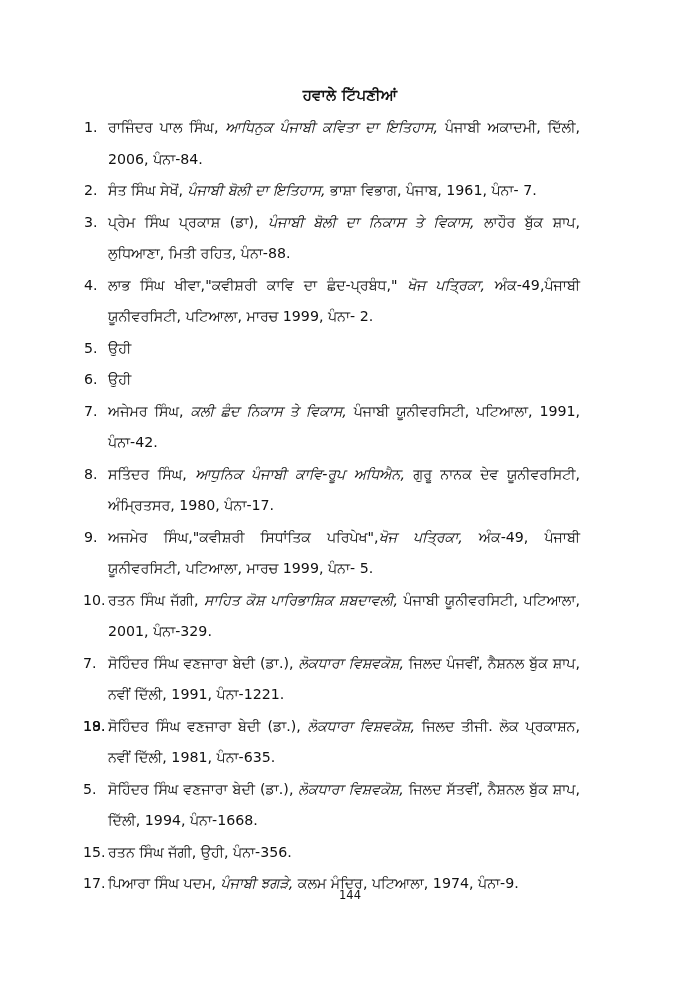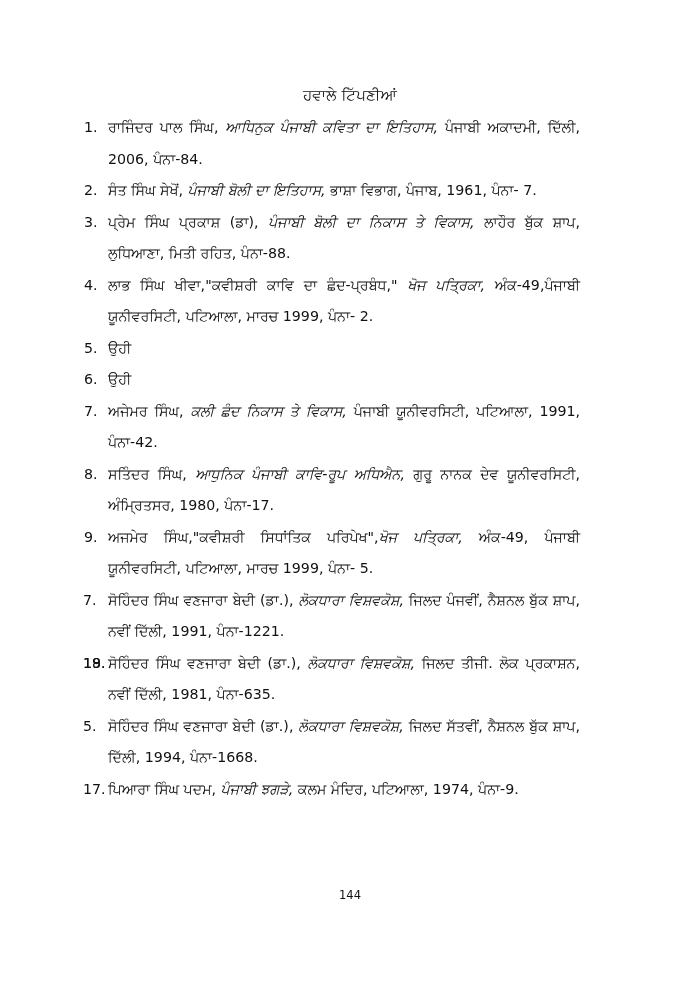--- a/index.html
+++ b/index.html
@@ -20,21 +20,21 @@
     left: 0; top: 0;
     width: 700px; height: 991px;
   }
   .title {
     position: absolute;
     top: 86px;
     left: 0;
     width: 700px;
     text-align: center;
     font-size: 15px;
-    font-weight: normal;
+    font-weight: bold;
     letter-spacing: 0.2px;
   }
   .notes {
     position: absolute;
     top: 112px;
     left: 84px;
     width: 496px;
     margin: 0;
     padding: 0;
     list-style: none;
@@ -72,21 +72,23 @@
   <ol class="notes">
     <li class="note"><span class="num">1.</span><span>ਰਾਜਿੰਦਰ ਪਾਲ ਸਿੰਘ, </span><i>ਆਧਿਨੁਕ ਪੰਜਾਬੀ ਕਵਿਤਾ ਦਾ ਇਤਿਹਾਸ,</i><span> ਪੰਜਾਬੀ ਅਕਾਦਮੀ, ਦਿੱਲੀ, 2006, ਪੰਨਾ-84.</span></li>
     <li class="note"><span class="num">2.</span><span>ਸੰਤ ਸਿੰਘ ਸੇਖੋਂ, </span><i>ਪੰਜਾਬੀ ਬੋਲੀ ਦਾ ਇਤਿਹਾਸ,</i><span> ਭਾਸ਼ਾ ਵਿਭਾਗ, ਪੰਜਾਬ, 1961, ਪੰਨਾ- 7.</span></li>
     <li class="note"><span class="num">3.</span><span>ਪ੍ਰੇਮ ਸਿੰਘ ਪ੍ਰਕਾਸ਼ (ਡਾ), </span><i>ਪੰਜਾਬੀ ਬੋਲੀ ਦਾ ਨਿਕਾਸ ਤੇ ਵਿਕਾਸ,</i><span> ਲਾਹੌਰ ਬੁੱਕ ਸ਼ਾਪ, ਲੁਧਿਆਣਾ, ਮਿਤੀ ਰਹਿਤ, ਪੰਨਾ-88.</span></li>
     <li class="note"><span class="num">4.</span><span>ਲਾਭ ਸਿੰਘ ਖੀਵਾ,"ਕਵੀਸ਼ਰੀ ਕਾਵਿ ਦਾ ਛੰਦ-ਪ੍ਰਬੰਧ," </span><i>ਖੋਜ ਪਤ੍ਰਿਕਾ,</i><span> ਅੰਕ-49,ਪੰਜਾਬੀ ਯੂਨੀਵਰਸਿਟੀ, ਪਟਿਆਲਾ, ਮਾਰਚ 1999, ਪੰਨਾ- 2.</span></li>
     <li class="note"><span class="num">5.</span><span>ਉਹੀ</span><i></i><span></span></li>
     <li class="note"><span class="num">6.</span><span>ਉਹੀ</span><i></i><span></span></li>
     <li class="note"><span class="num">7.</span><span>ਅਜੇਮਰ ਸਿੰਘ, </span><i>ਕਲੀ ਛੰਦ ਨਿਕਾਸ ਤੇ ਵਿਕਾਸ,</i><span> ਪੰਜਾਬੀ ਯੂਨੀਵਰਸਿਟੀ, ਪਟਿਆਲਾ, 1991, ਪੰਨਾ-42.</span></li>
     <li class="note"><span class="num">8.</span><span>ਸਤਿੰਦਰ ਸਿੰਘ, </span><i>ਆਧੁਨਿਕ ਪੰਜਾਬੀ ਕਾਵਿ-ਰੂਪ ਅਧਿਐਨ,</i><span> ਗੁਰੂ ਨਾਨਕ ਦੇਵ ਯੂਨੀਵਰਸਿਟੀ, ਅੰਮ੍ਰਿਤਸਰ, 1980, ਪੰਨਾ-17.</span></li>
     <li class="note"><span class="num">9.</span><span>ਅਜਮੇਰ ਸਿੰਘ,"ਕਵੀਸ਼ਰੀ ਸਿਧਾਂਤਿਕ ਪਰਿਪੇਖ",</span><i>ਖੋਜ ਪਤ੍ਰਿਕਾ,</i><span> ਅੰਕ-49, ਪੰਜਾਬੀ ਯੂਨੀਵਰਸਿਟੀ, ਪਟਿਆਲਾ, ਮਾਰਚ 1999, ਪੰਨਾ- 5.</span></li>
+    <li class="note wide-num"><span class="num">10.</span><span>ਰਤਨ ਸਿੰਘ ਜੱਗੀ, </span><i>ਸਾਹਿਤ ਕੋਸ਼ ਪਾਰਿਭਾਸ਼ਿਕ ਸ਼ਬਦਾਵਲੀ,</i><span> ਪੰਜਾਬੀ ਯੂਨੀਵਰਸਿਟੀ, ਪਟਿਆਲਾ, 2001, ਪੰਨਾ-329.</span></li>
     <li class="note wide-num"><span class="num">7.</span><span>ਸੋਹਿੰਦਰ ਸਿੰਘ ਵਣਜਾਰਾ ਬੇਦੀ (ਡਾ.), </span><i>ਲੋਕਧਾਰਾ ਵਿਸ਼ਵਕੋਸ਼,</i><span> ਜਿਲਦ ਪੰਜਵੀਂ, ਨੈਸ਼ਨਲ ਬੁੱਕ ਸ਼ਾਪ, ਨਵੀਂ ਦਿੱਲੀ, 1991, ਪੰਨਾ-1221.</span></li>
     <li class="note wide-num"><span class="num">18.</span><i></i><span></span></li>
     <li class="note wide-num"><span class="num">19.</span><span>ਸੋਹਿੰਦਰ ਸਿੰਘ ਵਣਜਾਰਾ ਬੇਦੀ (ਡਾ.), </span><i>ਲੋਕਧਾਰਾ ਵਿਸ਼ਵਕੋਸ਼,</i><span> ਜਿਲਦ ਤੀਜੀ. ਲੋਕ ਪ੍ਰਕਾਸ਼ਨ, ਨਵੀਂ ਦਿੱਲੀ, 1981, ਪੰਨਾ-635.</span></li>
     <li class="note wide-num"><span class="num">5.</span><span>ਸੋਹਿੰਦਰ ਸਿੰਘ ਵਣਜਾਰਾ ਬੇਦੀ (ਡਾ.), </span><i>ਲੋਕਧਾਰਾ ਵਿਸ਼ਵਕੋਸ਼,</i><span> ਜਿਲਦ ਸੱਤਵੀਂ, ਨੈਸ਼ਨਲ ਬੁੱਕ ਸ਼ਾਪ, ਦਿੱਲੀ, 1994, ਪੰਨਾ-1668.</span></li>
+    <li class="note wide-num"><span class="num">15.</span><span>ਰਤਨ ਸਿੰਘ ਜੱਗੀ, ਉਹੀ, ਪੰਨਾ-356.</span><i></i><span></span></li>
     <li class="note wide-num"><span class="num">17.</span><span>ਪਿਆਰਾ ਸਿੰਘ ਪਦਮ, </span><i>ਪੰਜਾਬੀ ਝਗੜੇ,</i><span> ਕਲਮ ਮੰਦਿਰ, ਪਟਿਆਲਾ, 1974, ਪੰਨਾ-9.</span></li>
   </ol>
 
   <div class="page-number">144</div>
 </div>
 
 </body></html>

